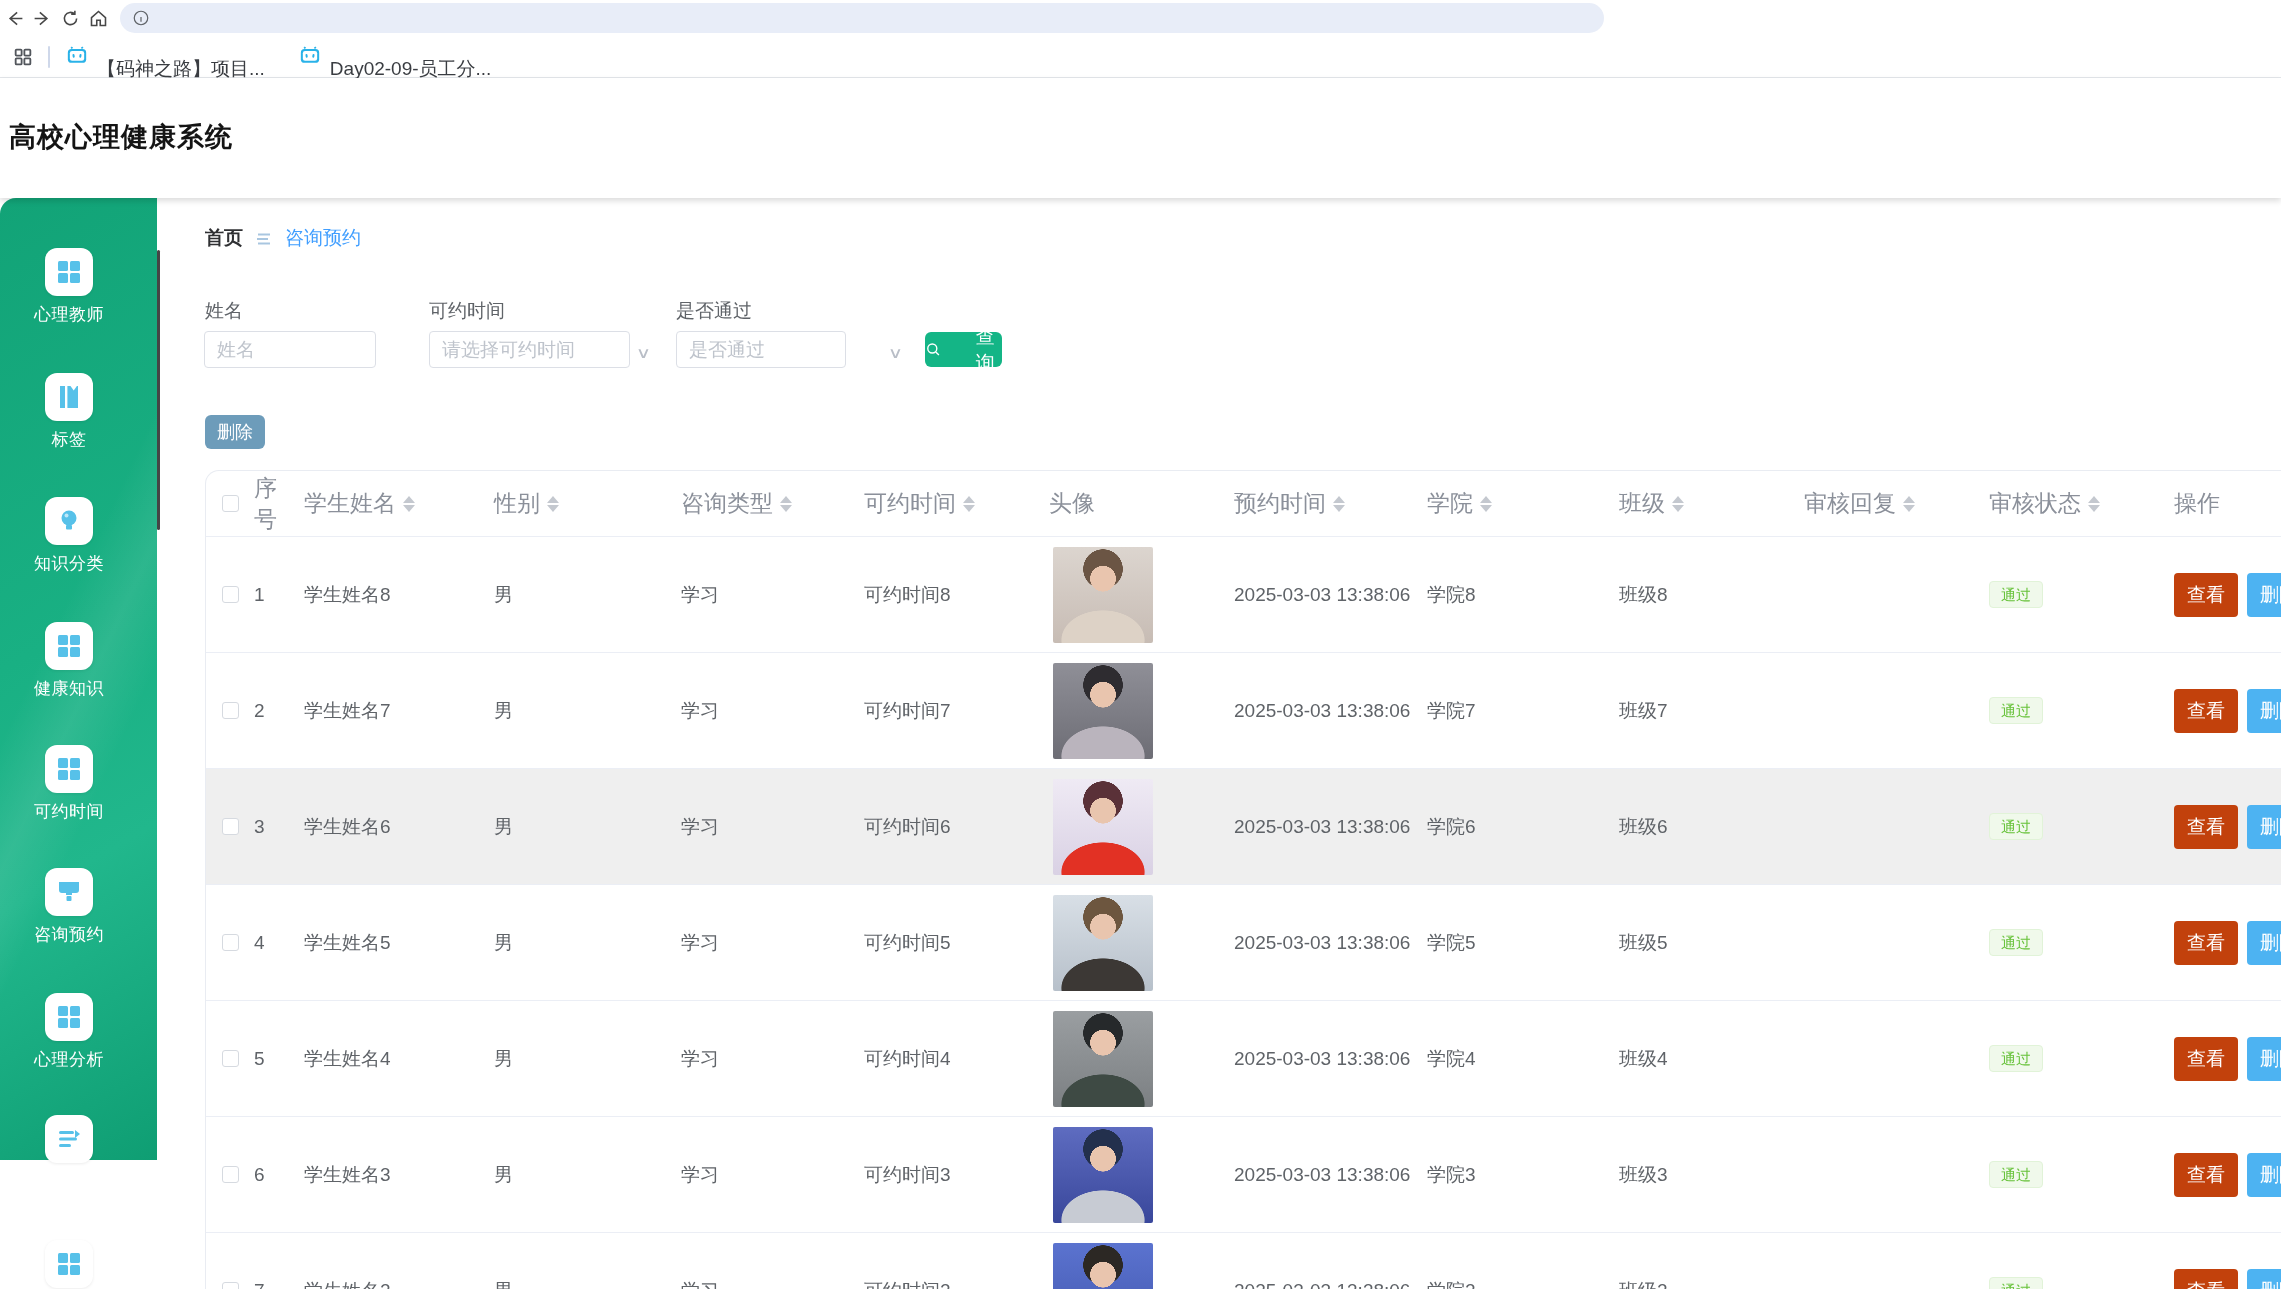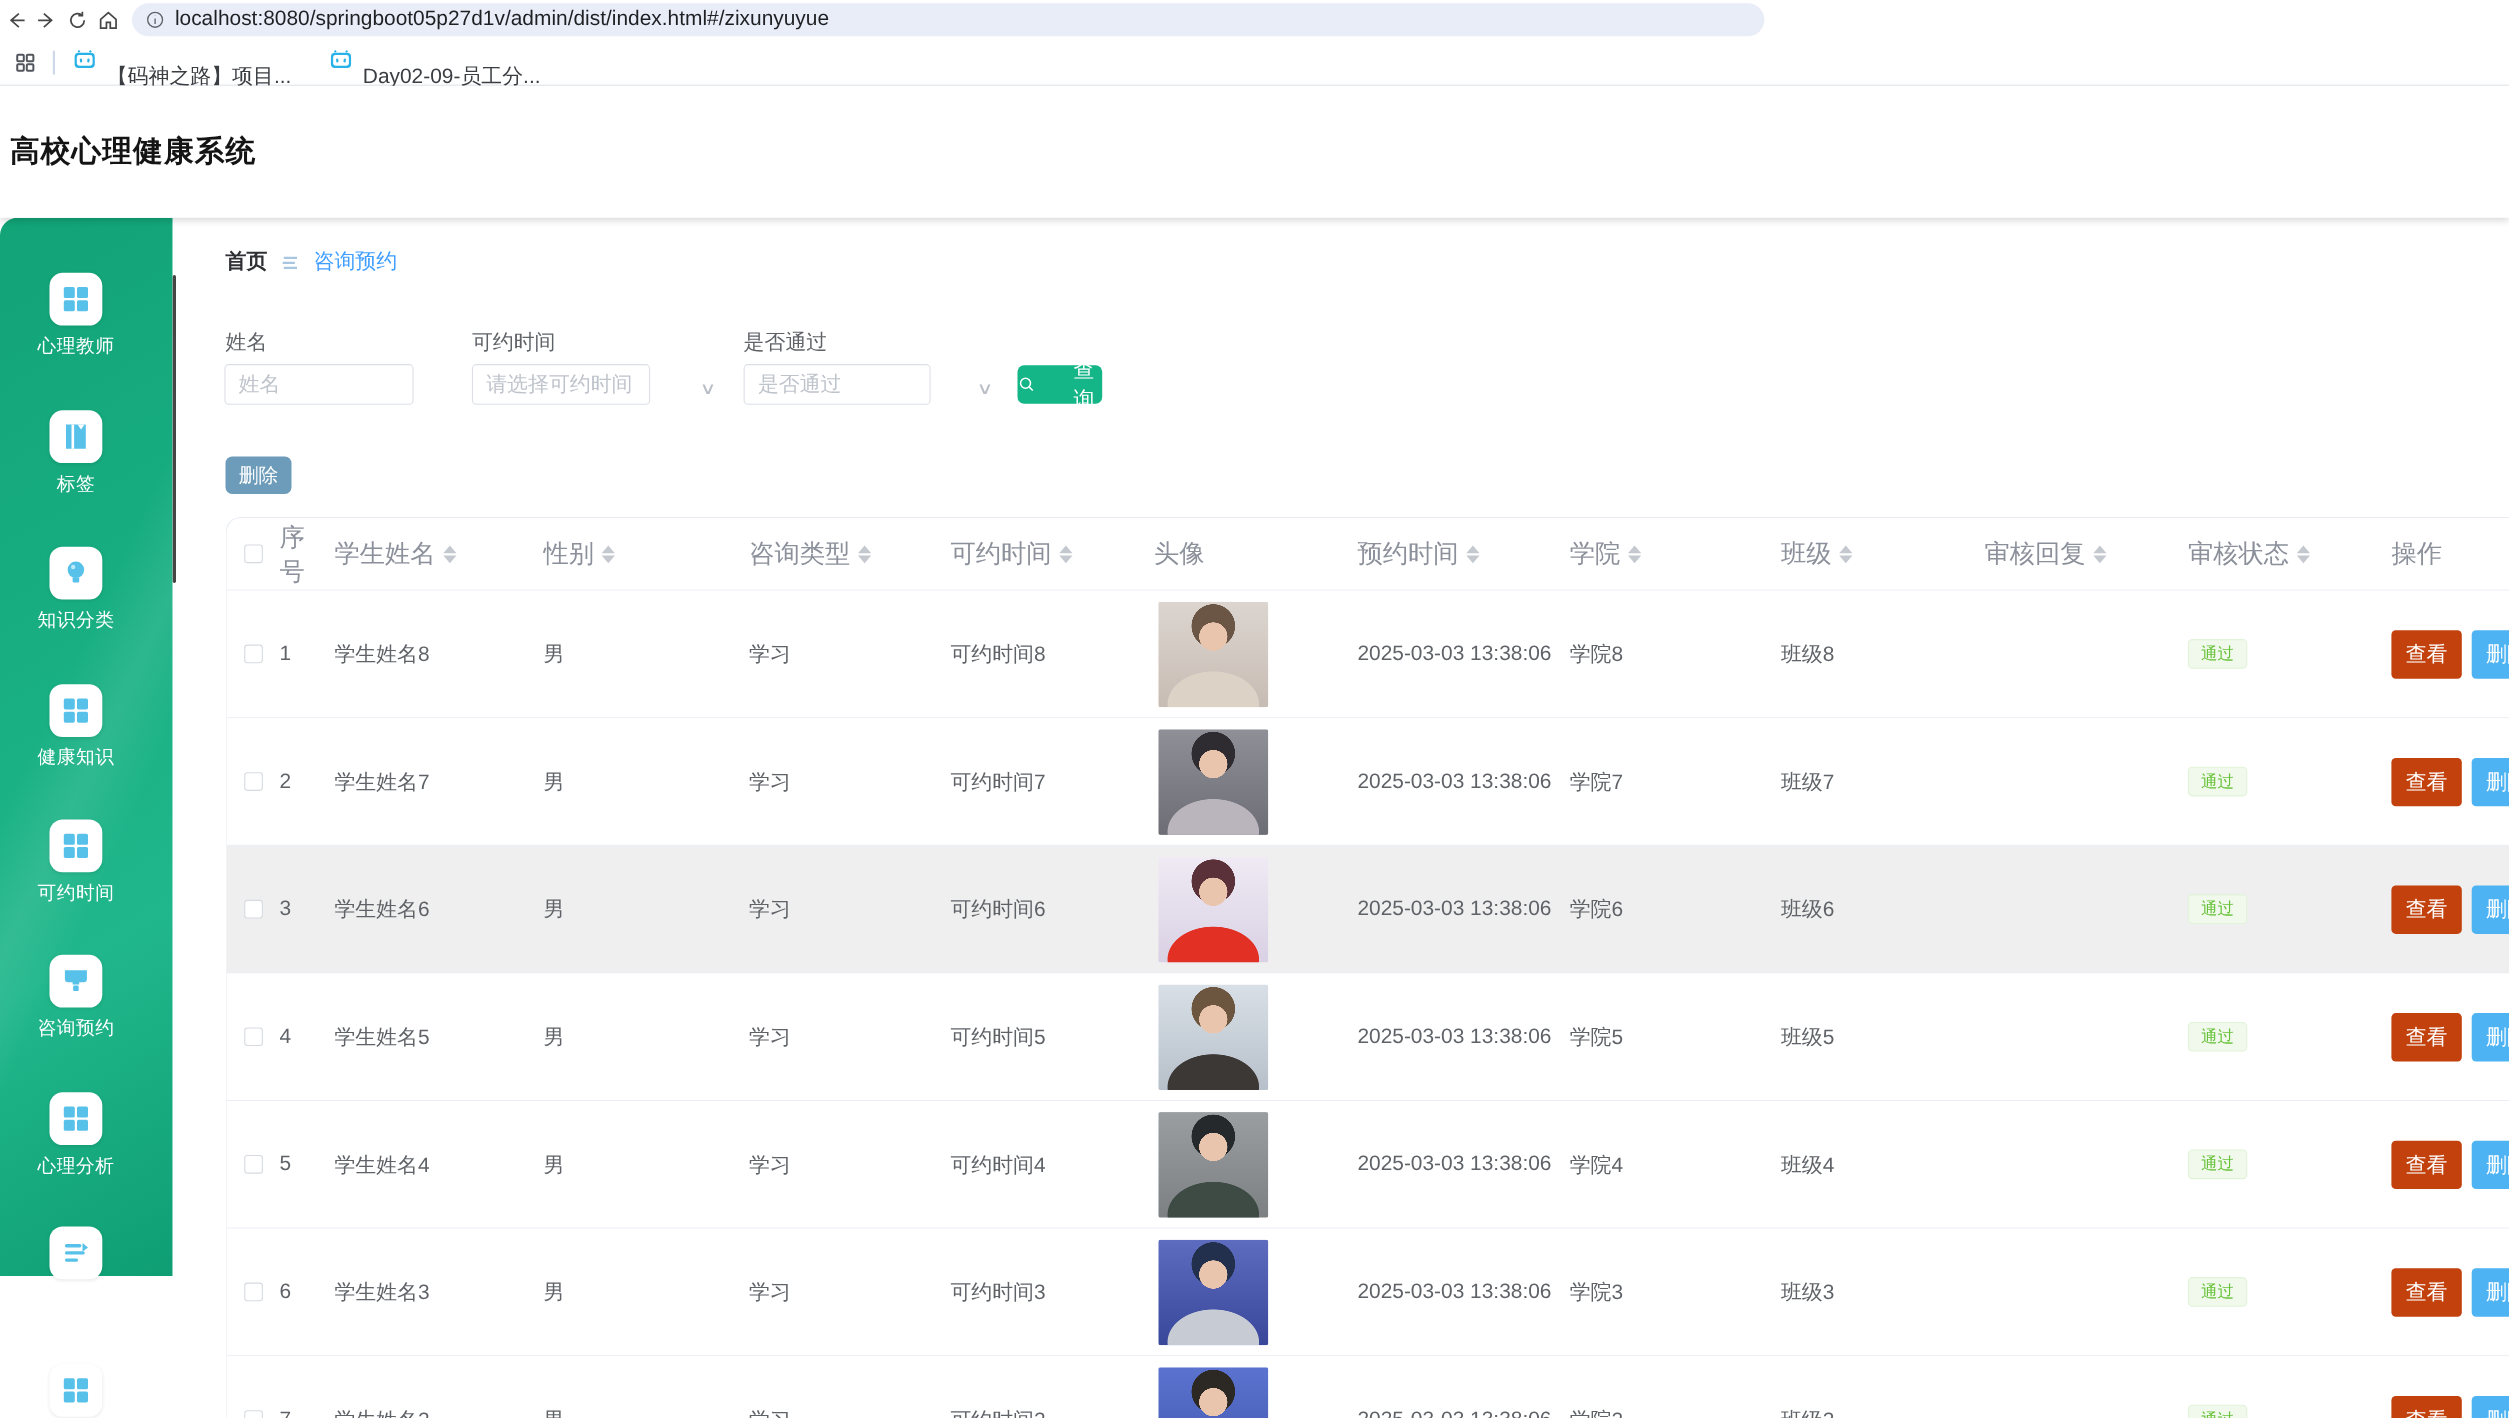--- a/index.html
+++ b/index.html
@@ -85,21 +85,20 @@
   <div class="tb-icon" style="left:84px">
     <svg viewBox="0 0 24 24">
         <path d="M4 11 L12 4 L20 11 V20 H14 V14 H10 V20 H4 Z"></path>
       </svg>
   </div>
   <div id="url-bar">
     <svg viewBox="0 0 24 24">
         <circle cx="12" cy="12" r="9"></circle>
         <path d="M12 10.5 V17 M12 7.2 V7.4"></path>
       </svg>
-    <span id="url-text">localhost:8080/springboot05p27d1v/admin/dist/index.html#/zixunyuyue</span>
   </div>
 </div>
 
 <div id="bookmarks-bar">
   <div id="apps-icon">
     <svg viewBox="0 0 24 24">
         <rect x="4" y="4" width="6.5" height="6.5" rx="1"></rect>
         <rect x="13.5" y="4" width="6.5" height="6.5" rx="1"></rect>
         <rect x="4" y="13.5" width="6.5" height="6.5" rx="1"></rect>
         <rect x="13.5" y="13.5" width="6.5" height="6.5" rx="1"></rect>
@@ -269,21 +268,21 @@
         </svg>
     </span>
     <span id="bc-current">咨询预约</span>
   </div>
 
   <div class="fl-label" style="left:48px">姓名</div>
   <div class="fl-label" style="left:272px">可约时间</div>
   <div class="fl-label" style="left:519px">是否通过</div>
 
   <input class="fl-input" style="left: 47px; width: 172px;" placeholder="姓名">
-  <input class="fl-input" style="left: 272px; width: 162px;" placeholder="请选择可约时间">
+  <input class="fl-input" style="left: 272px; width: 201px;" placeholder="请选择可约时间">
   <span class="sel-caret" style="left:481px">∨</span>
   <input class="fl-input" style="left: 519px; width: 170px;" placeholder="是否通过">
   <span class="sel-caret" style="left:733px">∨</span>
 
   <button id="search-btn">
     <svg viewBox="0 0 24 24">
         <circle cx="10.5" cy="10.5" r="6.5"></circle>
         <line x1="15.5" y1="15.5" x2="20" y2="20"></line>
       </svg>
     <span>查询</span>

